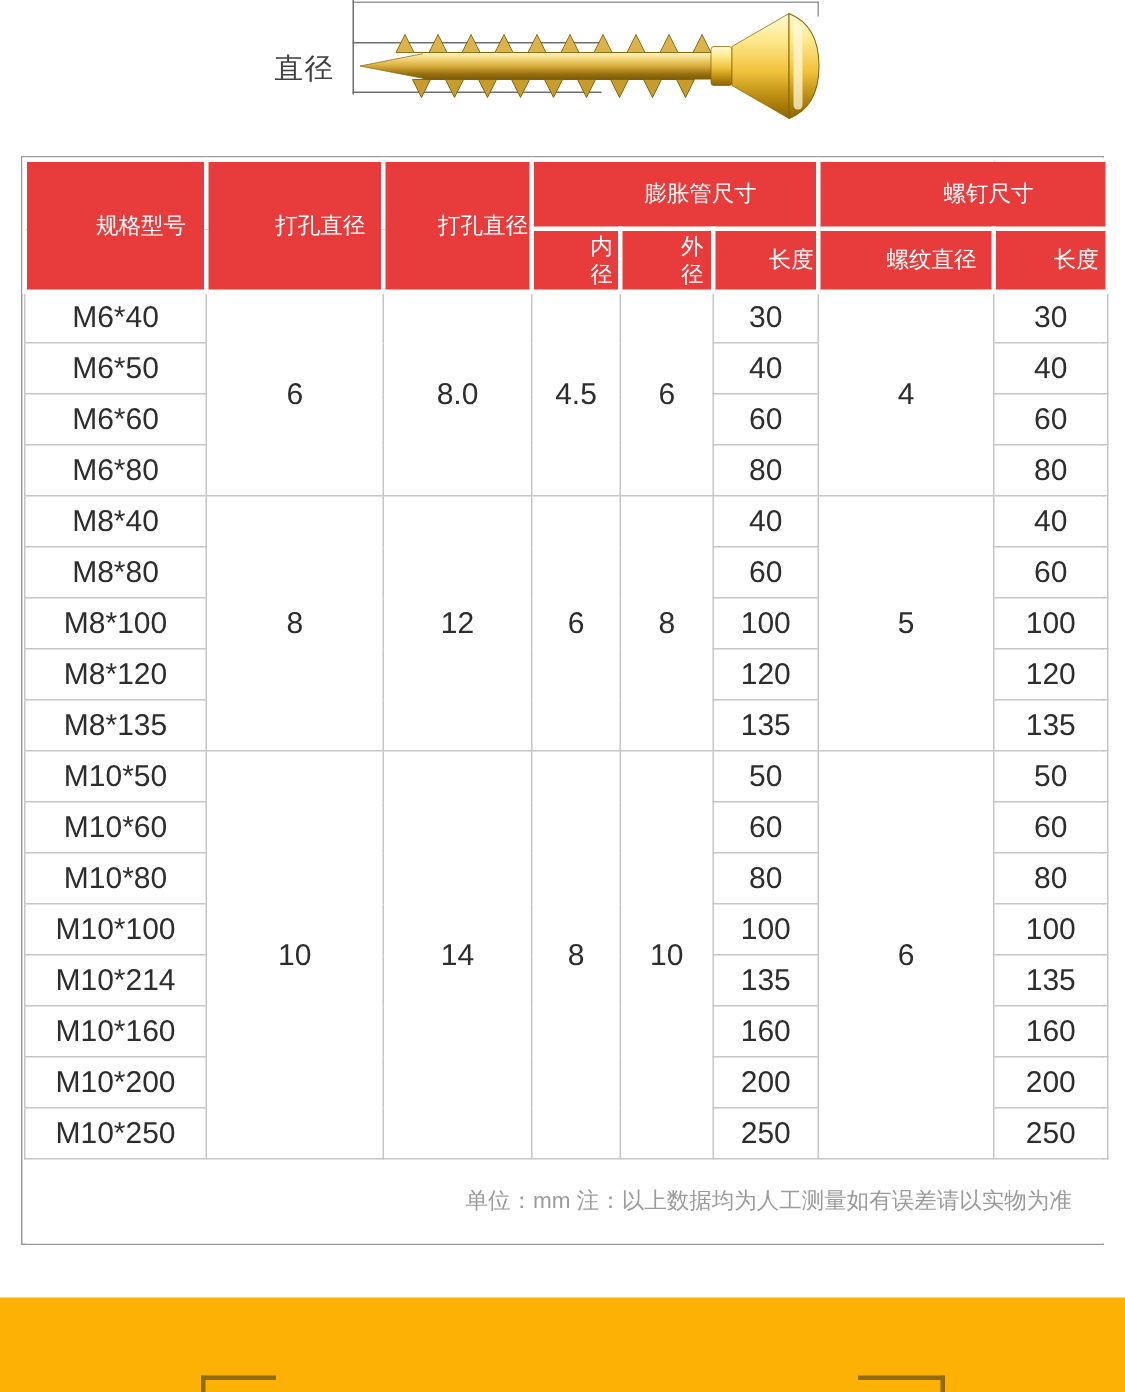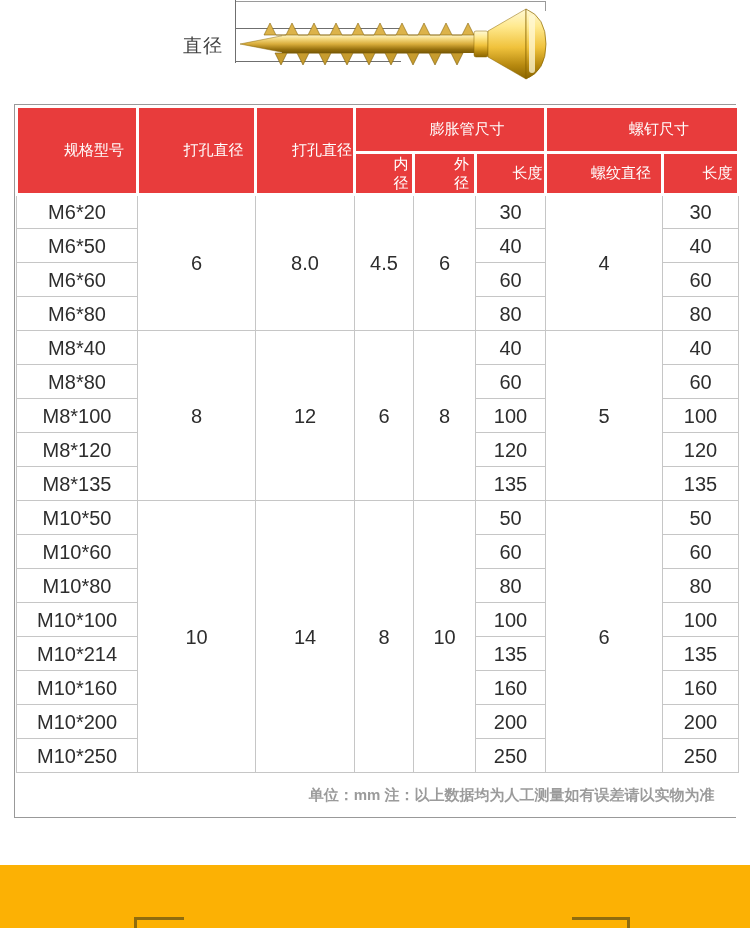--- a/index.html
+++ b/index.html
@@ -17,21 +17,21 @@
   .dim-label    { position:absolute; left:183px; top:33px; font-size:19px; color:#404040; letter-spacing:1px; }
   .screw-svg    { position:absolute; left:238px; top:7px; }
 
   
   .table-wrap { position:absolute; left:14px; top:104px; width:722px; border:1px solid #999; background:#fff; }
   table.spec { width:100%; border-collapse:collapse; table-layout:fixed; }
   th { background:#e83c3c; color:#fff; font-weight:400; font-size:15px; border:3px solid #fff; text-align:center;padding-left:34px; }
   tr.h1 th { height:46px; }
   tr.h2 th { height:42px;margin-left:16px; }
   td { border:1px solid #c6c6c6; text-align:center; font-size:20px; color:#2d2d2d; height:34px; line-height:1; background:#fff; }
-  td.note { border:0; border-top:1px solid #c6c6c6; height:44px; text-align:right; padding-right:24px; color:#9b9b9b; font-size:15px; font-weight:700; }
+  td.note { border:0; border-top:1px solid #c6c6c6; height:56px; text-align:right; padding-right:24px; color:#9b9b9b; font-size:15px; font-weight:400; }
 
   
   .band { position:absolute; left:0; top:865px; width:750px; height:63px; background:#fcb104; }
   .corner-left  { position:absolute; left:134px; top:52px; width:50px; height:20px; border-top:3px solid #8f6c0e; border-left:3px solid #8f6c0e; }
   .corner-right { position:absolute; left:572px; top:52px; width:58px; height:20px; border-top:3px solid #8f6c0e; border-right:3px solid #8f6c0e; }
 </style>
 </head>
 <body>
 
 <div class="page">
@@ -99,21 +99,21 @@
       </tr>
       <tr class="h2">
         <th>内径</th>
         <th>外径</th>
         <th>长度</th>
         <th>螺纹直径</th>
         <th>长度</th>
       </tr>
 
       <tr>
-        <td>M6*20</td>
+        <td>M6*40</td>
         <td rowspan="4">6</td>
         <td rowspan="4">8.0</td>
         <td rowspan="4">4.5</td>
         <td rowspan="4">6</td>
         <td>30</td>
         <td rowspan="4">4</td>
         <td>30</td>
       </tr>
       <tr>
         <td>M6*50</td>

